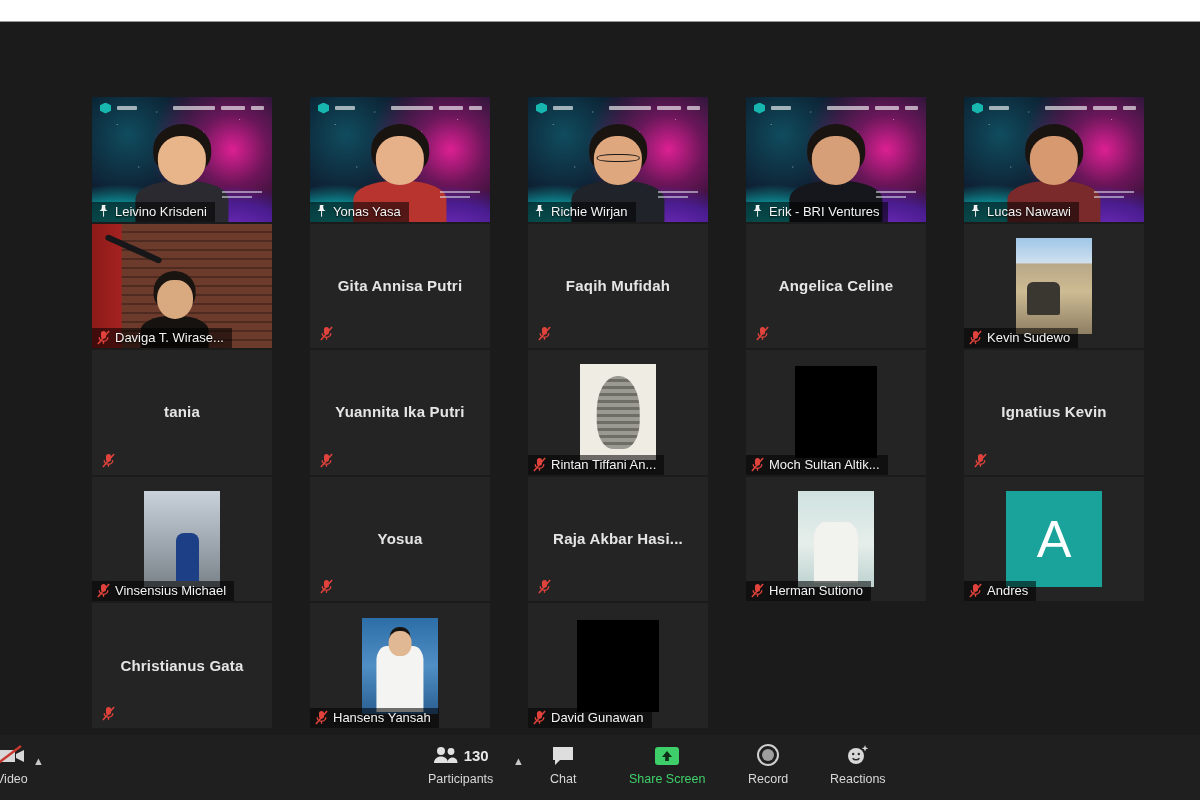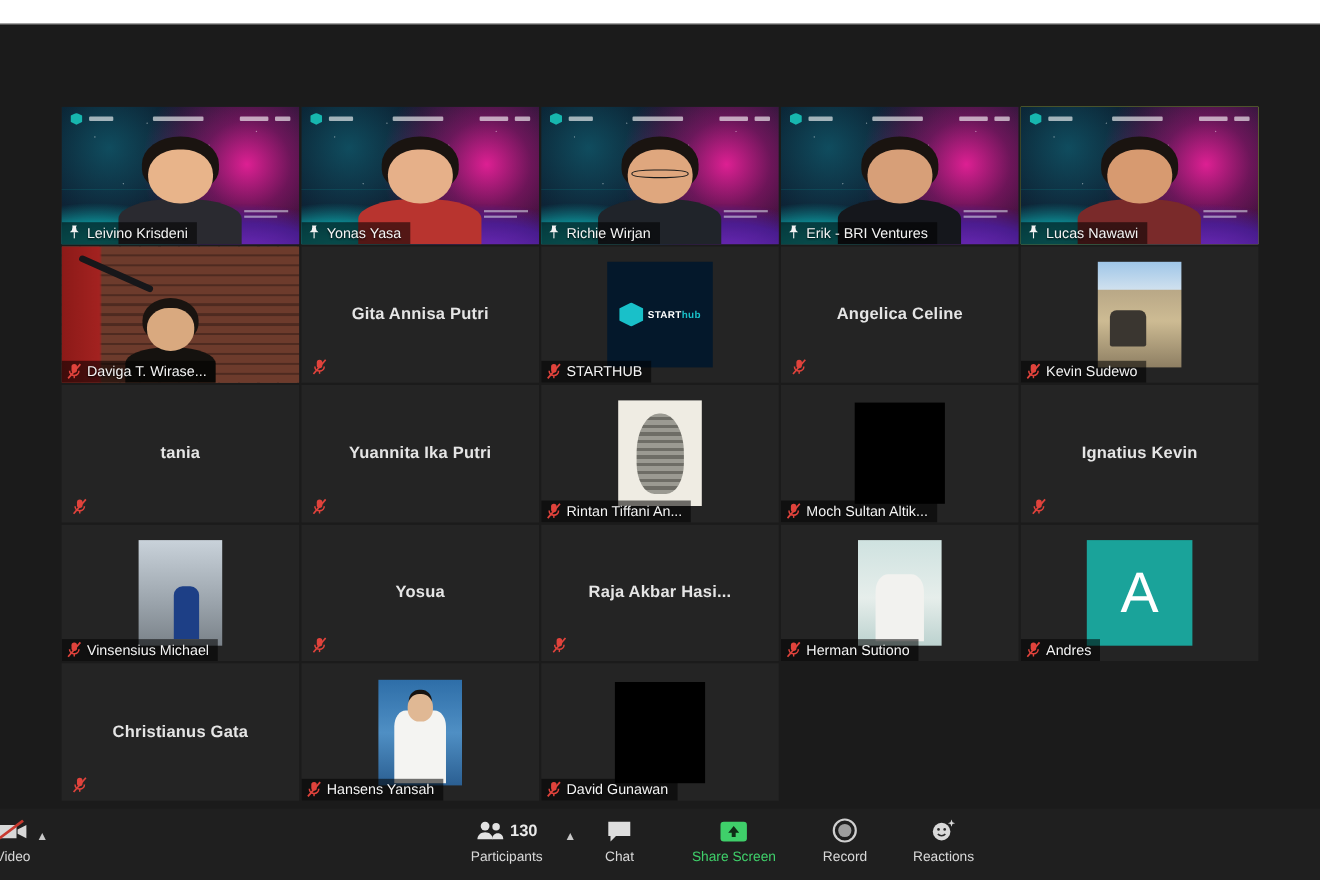--- a/index.html
+++ b/index.html
@@ -27,21 +27,21 @@
     width:1088px; height:631px;
     display:grid;
     grid-template-columns:repeat(5, 1fr);
     grid-template-rows:repeat(5, 1fr);
     gap:2px;
   }
 
   .tile {
     position:relative; overflow:hidden;
     background:#242424;
-    display:flex; align-items:center; justify-content:center;
+    display:flex; align-items:center; justify-content:center;margin-left:36px;
   }
   .tile.active { outline:3px solid #c9e94a; outline-offset:-3px; z-index:3;text-align:center; }
 
   
   .tile-name {
     color:#e5e5e5; font-size:15px; font-weight:bold;
     letter-spacing:.2px; text-align:center; padding:0 6px;
     line-height:1.2;
   }
 
@@ -347,32 +347,28 @@
         <div class="tile-foot badge-only">
           <svg class="mic-muted" viewBox="0 0 14 16">
             <rect x="4.3" y="1" width="5.4" height="8.4" rx="2.7" fill="#e0433c"></rect>
             <path d="M2.4 7.6c0 2.6 2 4.5 4.6 4.5s4.6-1.9 4.6-4.5" stroke="#e0433c" stroke-width="1.5" fill="none"></path>
             <rect x="6.3" y="11.8" width="1.4" height="3" fill="#e0433c"></rect>
             <line x1="1" y1="15" x2="13" y2="1" stroke="#e0433c" stroke-width="1.7"></line>
           </svg>
         </div>
       </div>
       <div class="tile">
-        <div class="av-starthub">
-          <span class="sh-mark"></span>
-          <span class="sh-text">START<i>hub</i></span>
-        </div>
-        <div class="tile-foot shade">
-          <svg class="mic-muted" viewBox="0 0 14 16">
-            <rect x="4.3" y="1" width="5.4" height="8.4" rx="2.7" fill="#e0433c"></rect>
-            <path d="M2.4 7.6c0 2.6 2 4.5 4.6 4.5s4.6-1.9 4.6-4.5" stroke="#e0433c" stroke-width="1.5" fill="none"></path>
-            <rect x="6.3" y="11.8" width="1.4" height="3" fill="#e0433c"></rect>
-            <line x1="1" y1="15" x2="13" y2="1" stroke="#e0433c" stroke-width="1.7"></line>
-          </svg>
-          <span class="tile-label">STARTHUB</span>
+        <div class="tile-name">Faqih Mufidah</div>
+        <div class="tile-foot badge-only">
+          <svg class="mic-muted" viewBox="0 0 14 16">
+            <rect x="4.3" y="1" width="5.4" height="8.4" rx="2.7" fill="#e0433c"></rect>
+            <path d="M2.4 7.6c0 2.6 2 4.5 4.6 4.5s4.6-1.9 4.6-4.5" stroke="#e0433c" stroke-width="1.5" fill="none"></path>
+            <rect x="6.3" y="11.8" width="1.4" height="3" fill="#e0433c"></rect>
+            <line x1="1" y1="15" x2="13" y2="1" stroke="#e0433c" stroke-width="1.7"></line>
+          </svg>
         </div>
       </div>
       <div class="tile">
         <div class="tile-name">Angelica Celine</div>
         <div class="tile-foot badge-only">
           <svg class="mic-muted" viewBox="0 0 14 16">
             <rect x="4.3" y="1" width="5.4" height="8.4" rx="2.7" fill="#e0433c"></rect>
             <path d="M2.4 7.6c0 2.6 2 4.5 4.6 4.5s4.6-1.9 4.6-4.5" stroke="#e0433c" stroke-width="1.5" fill="none"></path>
             <rect x="6.3" y="11.8" width="1.4" height="3" fill="#e0433c"></rect>
             <line x1="1" y1="15" x2="13" y2="1" stroke="#e0433c" stroke-width="1.7"></line>

